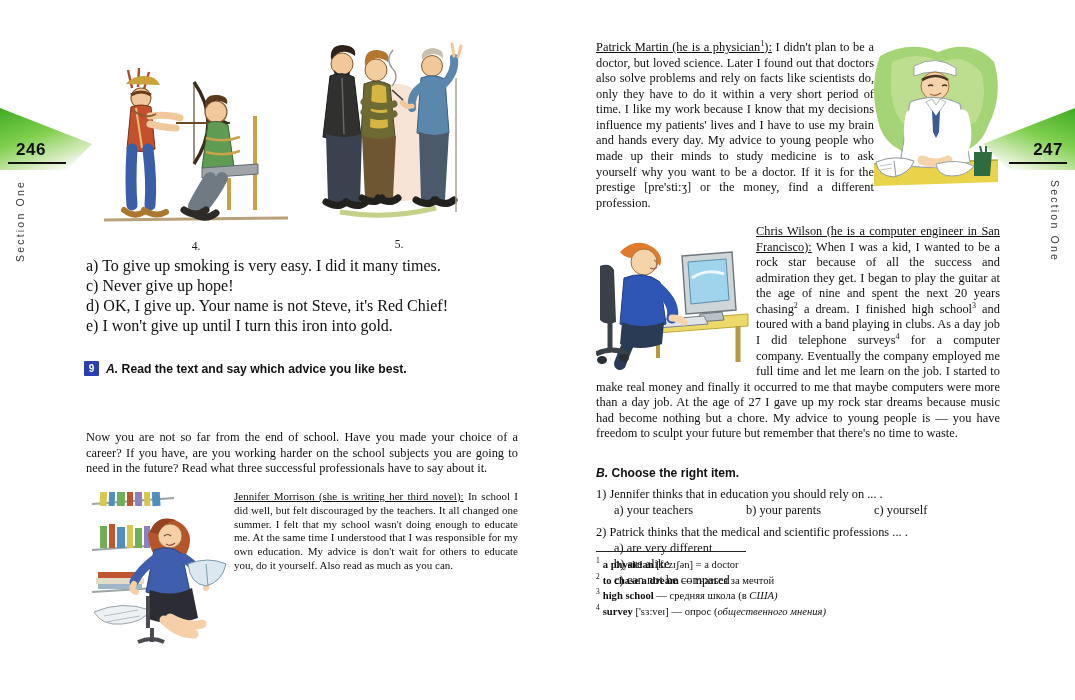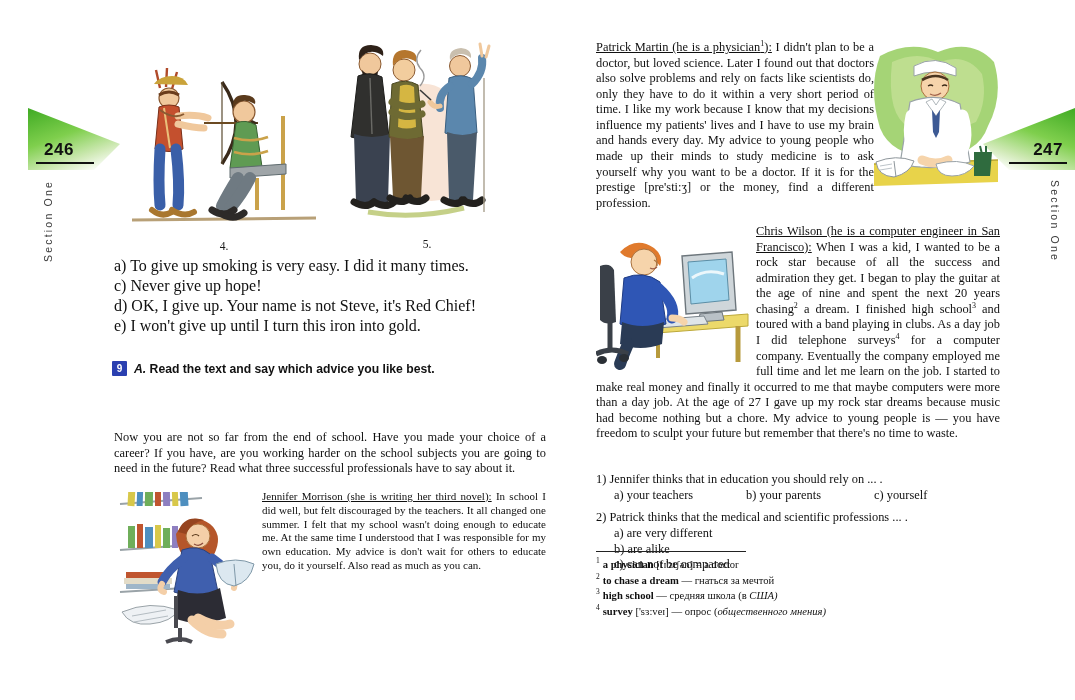--- a/index.html
+++ b/index.html
@@ -17,21 +17,20 @@
   }
   .spread {
     position: absolute;
     inset: 0;
     display: flex;
   }
   .page {
     position: relative;
     height: 583px;
     box-sizing: border-box;
-    margin-left: 28px;
   }
   .page-left  { width: 537px; }
   .page-right { width: 538px; }
 
   
   .corner-wedge {
     position: absolute;
     top: 108px;
     width: 92px;
     height: 62px;
@@ -518,20 +517,24 @@
         <path d="M14 96 L14 122" stroke="#3a4048" stroke-width="5" fill="none"></path>
         <path d="M0 128 q16 -8 32 0" stroke="#3a4048" stroke-width="5" fill="none"></path>
         <ellipse cx="6" cy="134" rx="5" ry="4" fill="#2a2f35"></ellipse>
         <ellipse cx="28" cy="132" rx="5" ry="4" fill="#2a2f35"></ellipse>
       </svg>
     </div>
     <p><span class="uline">Chris Wilson (he is a computer engineer in San Francisco):</span><span> When I was a kid, I wanted to be a rock star because of all the success and admiration they get. I began to play the guitar at the age of nine and spent the next 20 years chasing</span><sup>2</sup><span> a dream. I finished high school</span><sup>3</sup><span> and toured with a band playing in clubs. As a day job I did telephone surveys</span><sup>4</sup><span> for a computer company. Eventually the company employed</span><span> me full time and let me learn on the job. I started to make real money and finally it occurred to me that maybe computers were more than a day job. At the age of 27 I gave up my rock star dreams because music had become nothing but a chore. My advice to young people is — you have freedom to sculpt your future but remember that there's no time to waste.</span></p>
   </div>
 
   <div style="position:absolute; left:596px; top:466px; width:404px; font-size:12.4px; line-height:1.28;">
+    <div class="b-head">
+      <i>B.</i>
+      <span>Choose the right item.</span>
+    </div>
 
     <div class="q">
       <div>
         <span>1)</span>
         <span>Jennifer thinks that in education you should rely on ... .</span>
       </div>
       <div class="q-opts-inline">
         <span style="width:132px;">a) your teachers</span><span style="width:128px;">b) your parents</span><span>c) yourself</span>
       </div>
     </div>

